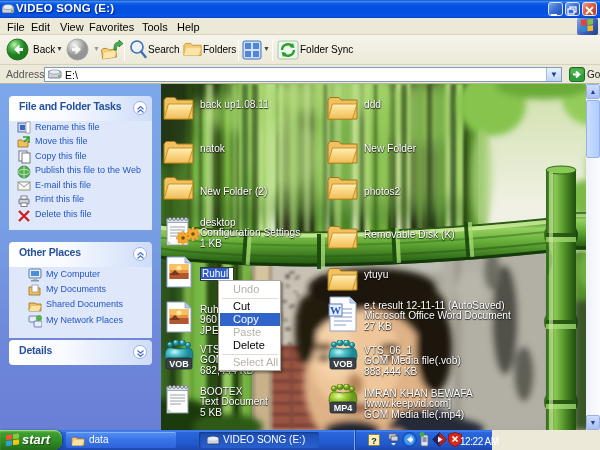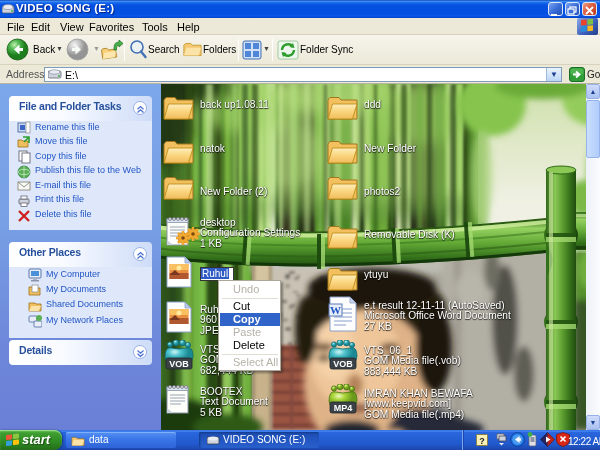--- a/index.html
+++ b/index.html
@@ -51,29 +51,29 @@
 
   
   #sbar { position:absolute; right:0; top:0; width:14px; height:346px; background:linear-gradient(90deg,#eef1f8,#fbfcfe); }
   .sbtn { position:absolute; left:0; width:14px; height:15px; border-radius:2px; background:linear-gradient(180deg,#cfdcfb,#aac1f0); border:1px solid #98b0e8; color:#1c3f94; font-size:7px; text-align:center; line-height:13px; }
   #sthumb { position:absolute; left:0; top:16px; width:14px; height:58px; border-radius:2px; background:linear-gradient(90deg,#cadefe,#b0ccfb); border:1px solid #96b4ec; }
 
   
   #ctxmenu { position:absolute; left:57px; top:196px; width:63px; height:91px; background:#fff; border:1px solid #aca899; box-shadow:2px 2px 2px rgba(40,40,40,.45); font-size:11px; color:#000; }
   .mi { position:absolute; left:1px; width:60px; height:13px; line-height:13px; padding-left:13px; }
   .mi.dis { color:#b5b2a8; }
-  .mi.hi { background:#3164c8; color:#fff;font-weight:bold; }
+  .mi.hi { background:#3164c8; color:#fff; }
   .msep { position:absolute; left:3px; width:56px; height:1px; background:#e0ddd2; }
 
   
   #editbox { position:absolute; left:39px; top:183px; width:34px; height:14px; background:#fff; border:1px solid #333; font-size:10px; line-height:12px; color:#fff; }
   #editbox .sel { background:#2f5bc4; padding:0 1px; }
 
   
-  #taskbar { left:0; top:430px; width:600px; height:20px;
+  #taskbar { left:0; top:430px; width:492px; height:20px;
     background:linear-gradient(180deg,#2861d8 0%,#4a8cf5 5%,#2a66dd 12%,#2159cd 70%,#1c46ab 100%); }
   #startbtn { position:absolute; left:0; top:0; width:62px; height:20px; border-radius:0 8px 8px 0;
     background:linear-gradient(180deg,#6cc45c 0%,#3e9e30 15%,#2f8a22 60%,#246d1a 100%);
     box-shadow:inset 0 1px 1px #9ade8a, 1px 0 2px rgba(0,0,0,.4); }
   #startbtn i { position:absolute; left:22px; top:2px; color:#fff; font-size:13px; font-weight:bold; font-style:italic; text-shadow:1px 1px 1px #1a4d12; }
   .tbtn { position:absolute; top:2px; height:16px; border-radius:2px; color:#fff; font-size:10px; }
   #tb1 { left:66px; width:110px; background:linear-gradient(180deg,#5591f4,#3a76e8 45%,#2e64d8); box-shadow:inset 0 1px 0 #7fb0f8; }
   #tb2 { left:199px; width:120px; background:linear-gradient(180deg,#1c4cb0,#2458c4 60%,#2a60cc); box-shadow:inset 1px 1px 2px #123a8a; }
   #tray { position:absolute; right:0; top:0; width:138px; height:20px; background:linear-gradient(180deg,#2861d8 0%,#4a8cf5 5%,#2a66dd 12%,#2159cd 70%,#1c46ab 100%); border-left:1px solid #7aa6ef; box-shadow:inset 1px 0 0 #1c46ab; }
   #clock { position:absolute; left:105px; top:5.5px; color:#fff; font-size:10px; letter-spacing:-0.45px; white-space:nowrap; }

